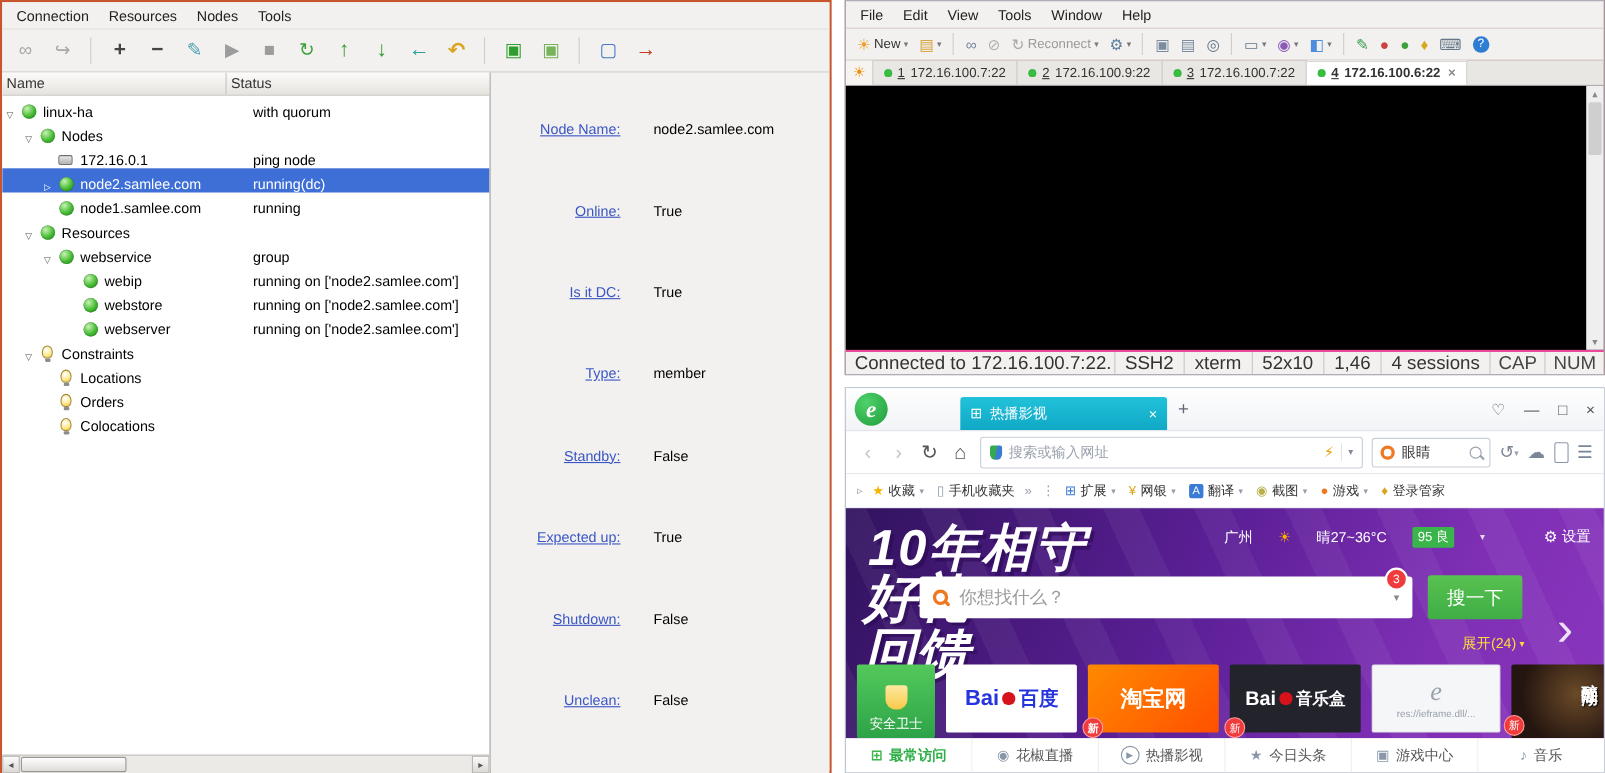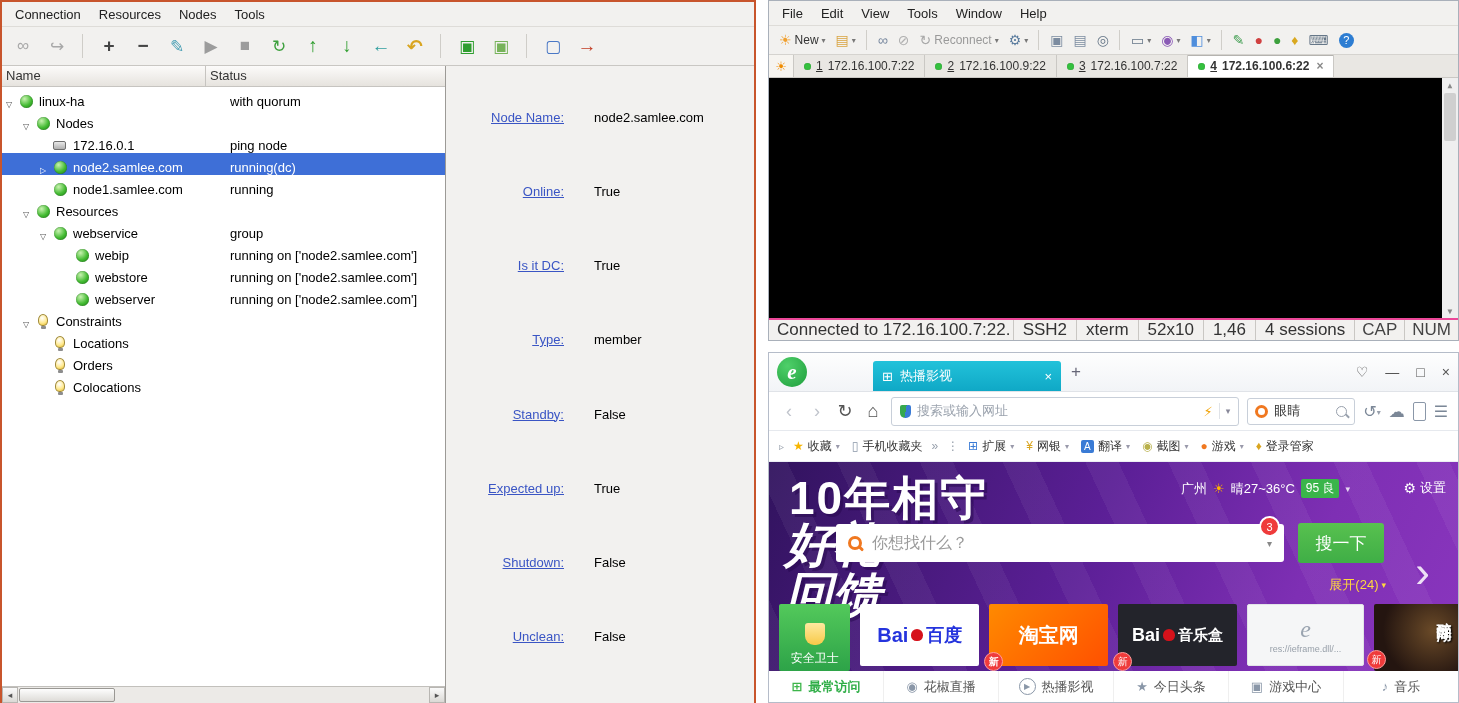--- a/index.html
+++ b/index.html
@@ -138,27 +138,27 @@
   .bk .gi{font-size:12px}
   .bk.chip .gi{background:#3a7bd5;width:13px;height:13px;border-radius:2px;font-size:10px;
                display:flex;align-items:center;justify-content:center}
   .bkc{font-size:8px;color:#99a;display:none}
   .bk.caret .bkc{display:inline}
   .bsep{color:#98a0ac}
   .content{flex:1;position:relative;overflow:hidden;
       background:linear-gradient(115deg,#31135e 0%,#5b1f96 45%,#7e2fb4 75%,#8a36be 100%)}
   .content::before{content:"";position:absolute;inset:0;
       background:repeating-linear-gradient(65deg,rgba(255,255,255,.05) 0 30px,transparent 30px 75px)}
-  .weather{position:absolute;top:17px;right:108px;display:flex;align-items:center;gap:6px;color:#fff;font-size:13px}
+  .weather{position:absolute;top:17px;right:108px;display:flex;align-items:center;gap:23px;color:#fff;font-size:13px}
   .sun{color:#ffb100}
   .aqi{background:#3ab54a;padding:1px 5px;border-radius:2px;font-size:12px}
   .wcar{font-size:9px;opacity:.8}
   .settings{position:absolute;top:17px;right:12px;color:#fff;font-size:13px;display:flex;gap:4px;align-items:center}
   .gear{font-size:14px}
-  .ban1{position:absolute;left:20px;top:6px;font-size:46px;font-weight:900;color:#fff;
+  .ban1{position:absolute;left:20px;top:6px;font-size:46px;font-weight:900;color:#fff;font-style:italic;
         letter-spacing:2px;text-shadow:3px 3px 0 rgba(40,10,80,.55)}
   .ban2{position:absolute;left:16px;top:58px;width:118px;font-size:48px;font-weight:900;color:#fff;font-style:italic;
         line-height:1.05;text-shadow:3px 3px 0 rgba(40,10,80,.55)}
   .sbox{position:absolute;left:67px;top:62px;width:448px;height:38px;background:#fff;border-radius:3px;
         display:flex;align-items:center;padding:0 12px;box-sizing:border-box;gap:10px}
   .smag{width:14px;height:14px;border:3px solid #f07820;border-radius:50%;position:relative;box-sizing:border-box}
   .smag::after{content:"";position:absolute;width:6px;height:3px;background:#f07820;transform:rotate(45deg);
                right:-5px;bottom:-3px;border-radius:2px}
   .sph{color:#9a9a9a;font-size:16px;flex:1}
   .scar{color:#888;font-size:10px}

